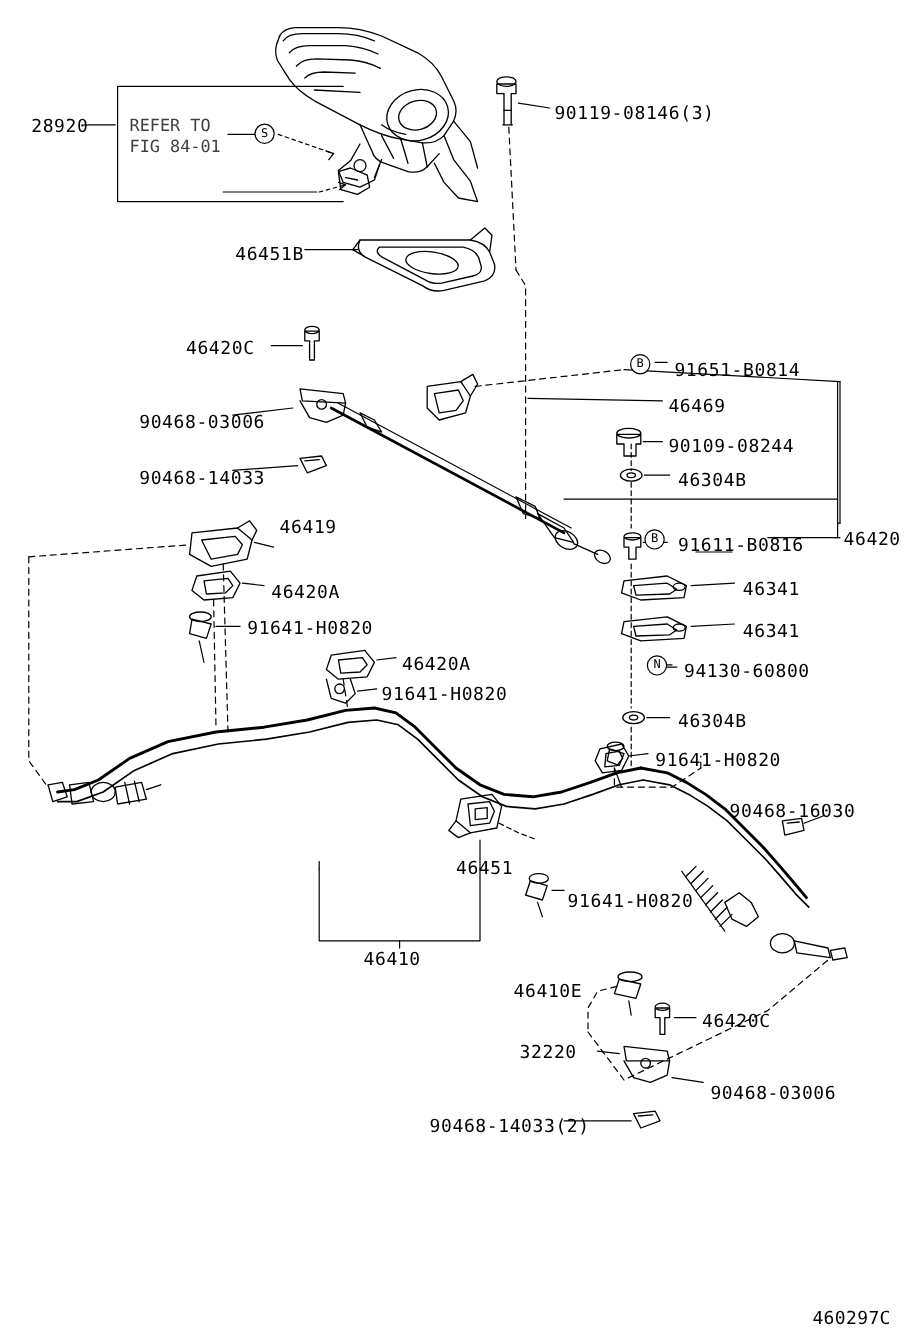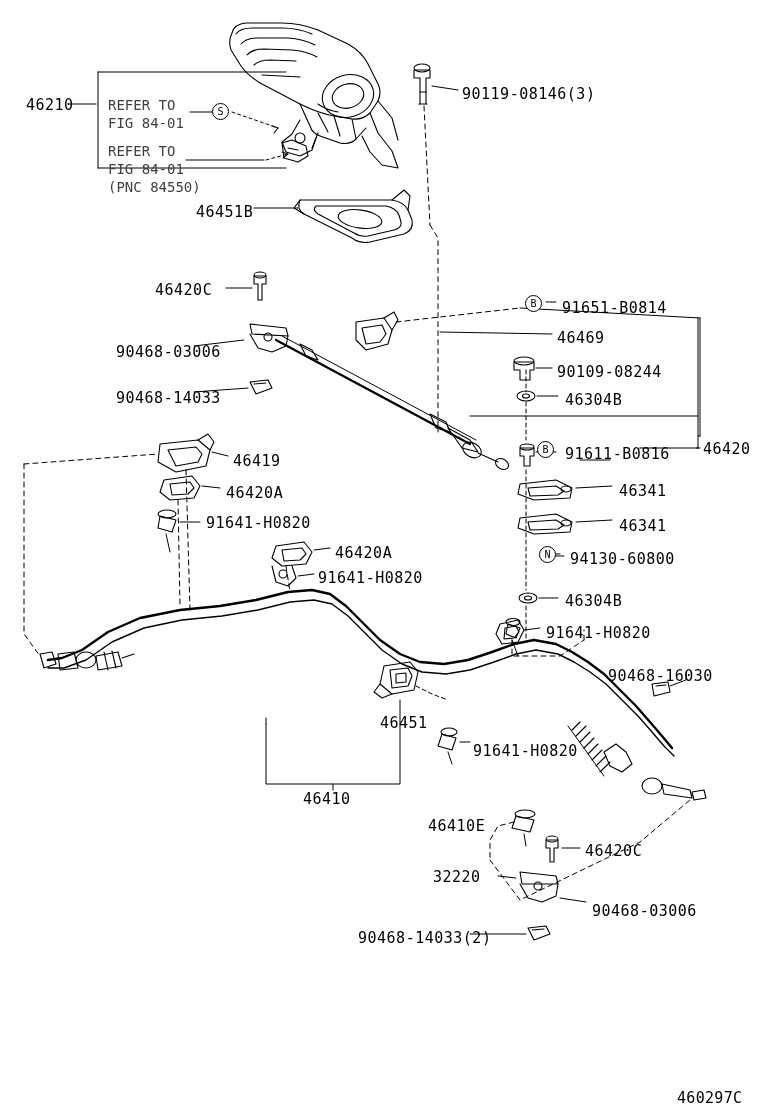--- a/index.html
+++ b/index.html
@@ -290,42 +290,39 @@
       <path d="M640 448 L640 448" stroke-width="1"></path>
       <path d="M698 448 L698 318" stroke-width="1"></path>
 
       <path d="M700 448 L696 448" stroke-width="1"></path>
     </g>
   </svg>
 
   <div class="fig-block" style="left:108px; top:96px;"><span>REFER TO</span>
 <span>FIG 84-01</span></div>
 
-  <div class="fig-block" style="left:108px; top:142px;"><span>REFER TO</span>
-<span>FIG 84-01</span>
-<span class="pnc">(PNC 84550)</span></div>
 
   <div class="circ" style="left:212px; top:103px;">S</div>
   <div class="circ" style="left:525px; top:295px;">B</div>
   <div class="circ" style="left:537px; top:441px;">B</div>
   <div class="circ" style="left:539px; top:546px;">N</div>
 
-  <div class="lbl" style="left:26px; top:97px;">46210</div>
+  <div class="lbl" style="left:26px; top:97px;">28920</div>
   <div class="lbl" style="left:462px; top:86px;">90119-08146(3)</div>
   <div class="lbl" style="left:196px; top:204px;">46451B</div>
   <div class="lbl" style="left:155px; top:282px;">46420C</div>
   <div class="lbl" style="left:562px; top:300px;">91651-B0814</div>
   <div class="lbl" style="left:116px; top:344px;">90468-03006</div>
   <div class="lbl" style="left:557px; top:330px;">46469</div>
   <div class="lbl" style="left:557px; top:364px;">90109-08244</div>
   <div class="lbl" style="left:116px; top:390px;">90468-14033</div>
   <div class="lbl" style="left:565px; top:392px;">46304B</div>
   <div class="lbl" style="left:703px; top:441px;">46420</div>
   <div class="lbl" style="left:565px; top:446px;">91611-B0816</div>
-  <div class="lbl" style="left:233px; top:453px;">46419</div>
+  <div class="lbl" style="left:233px; top:431px;">46419</div>
   <div class="lbl" style="left:619px; top:483px;">46341</div>
   <div class="lbl" style="left:226px; top:485px;">46420A</div>
   <div class="lbl" style="left:619px; top:518px;">46341</div>
   <div class="lbl" style="left:206px; top:515px;">91641-H0820</div>
   <div class="lbl" style="left:570px; top:551px;">94130-60800</div>
   <div class="lbl" style="left:335px; top:545px;">46420A</div>
   <div class="lbl" style="left:318px; top:570px;">91641-H0820</div>
   <div class="lbl" style="left:565px; top:593px;">46304B</div>
   <div class="lbl" style="left:546px; top:625px;">91641-H0820</div>
   <div class="lbl" style="left:608px; top:668px;">90468-16030</div>

